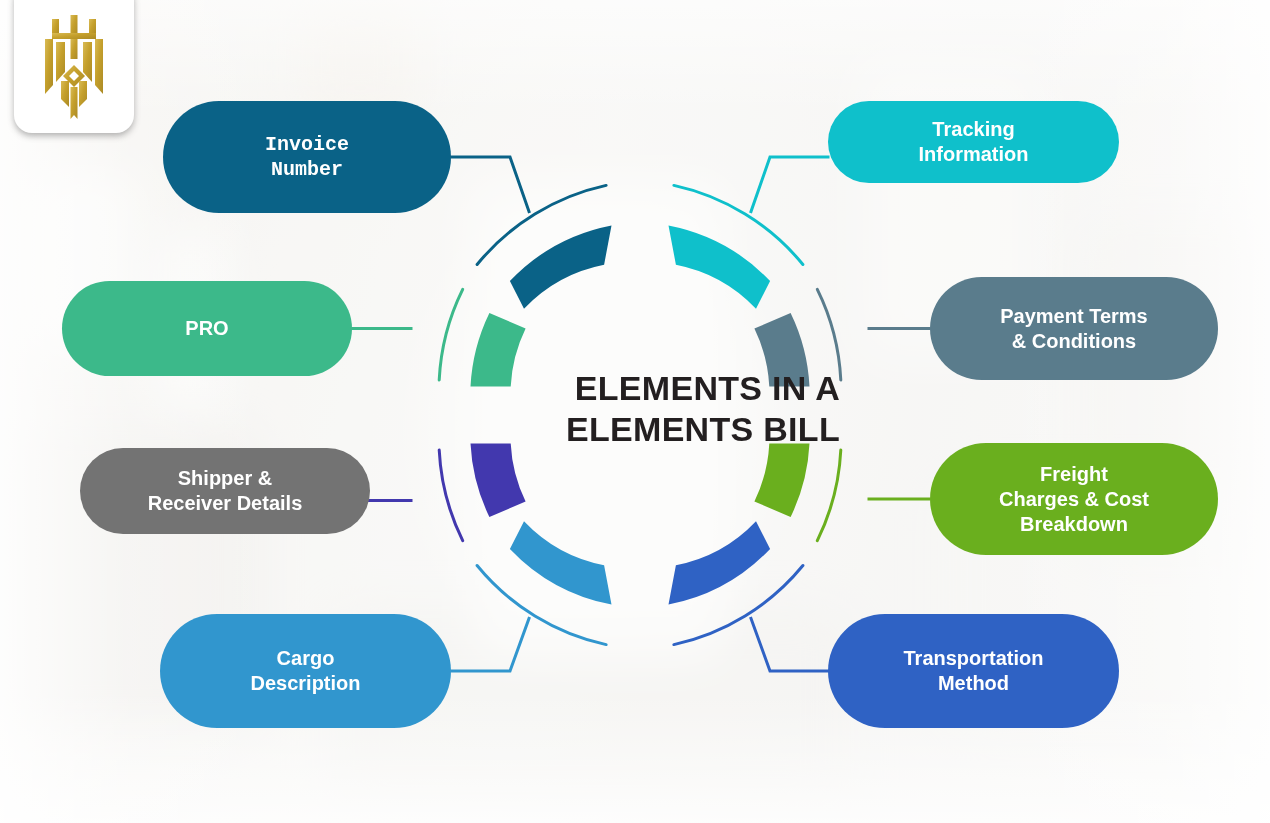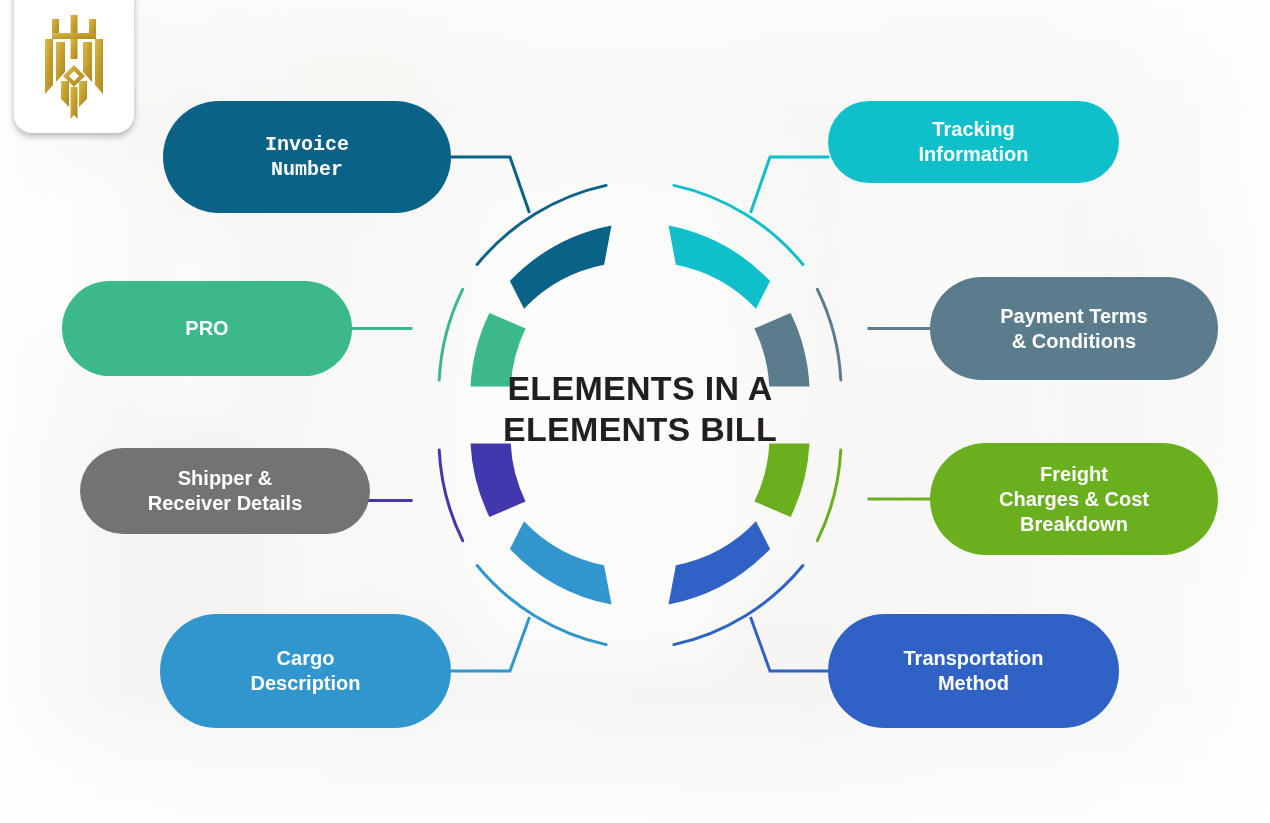--- a/index.html
+++ b/index.html
@@ -80,21 +80,21 @@
     left: 0;
     top: 0;
   }
 
   
   #center-title {
     position: absolute;
     left: 440px;
     top: 368px;
     width: 400px;
-    text-align: center;
+    text-align: right;
     font-size: 34px;
     font-weight: bold;
     line-height: 1.22;
     letter-spacing: 0.3px;
     color: #231f20;
     pointer-events: none;
   }
 
   
   .pill {

